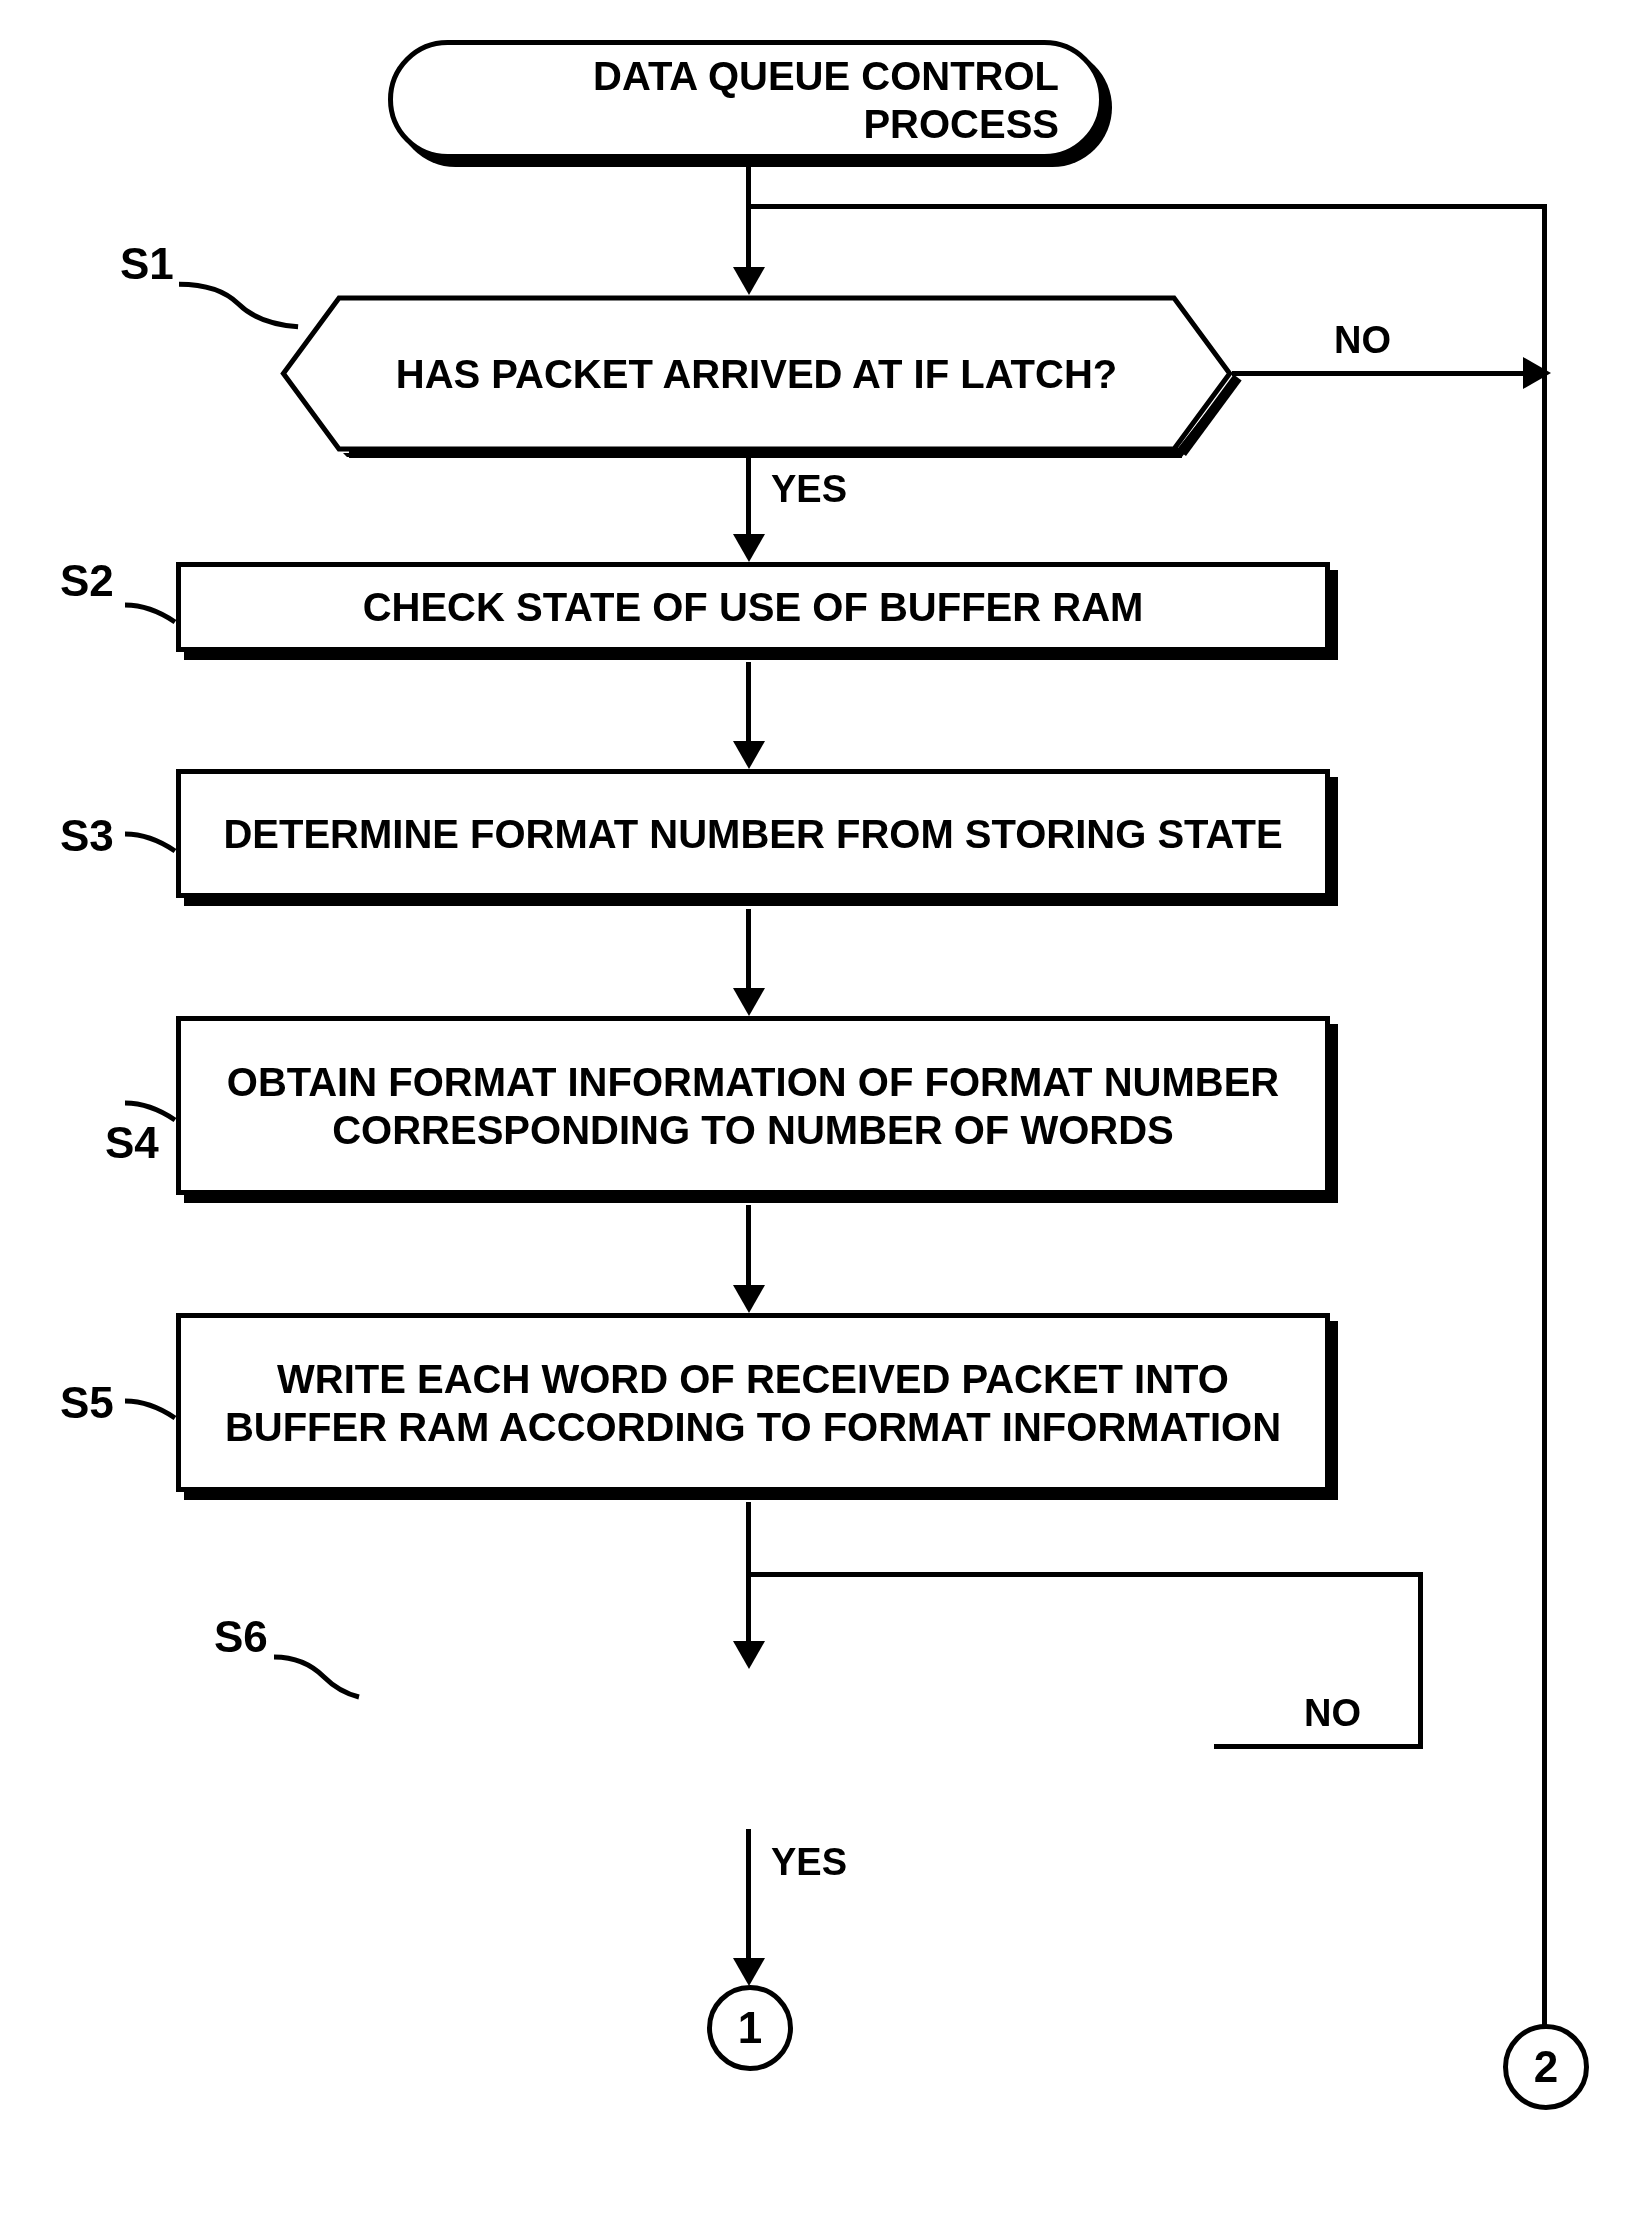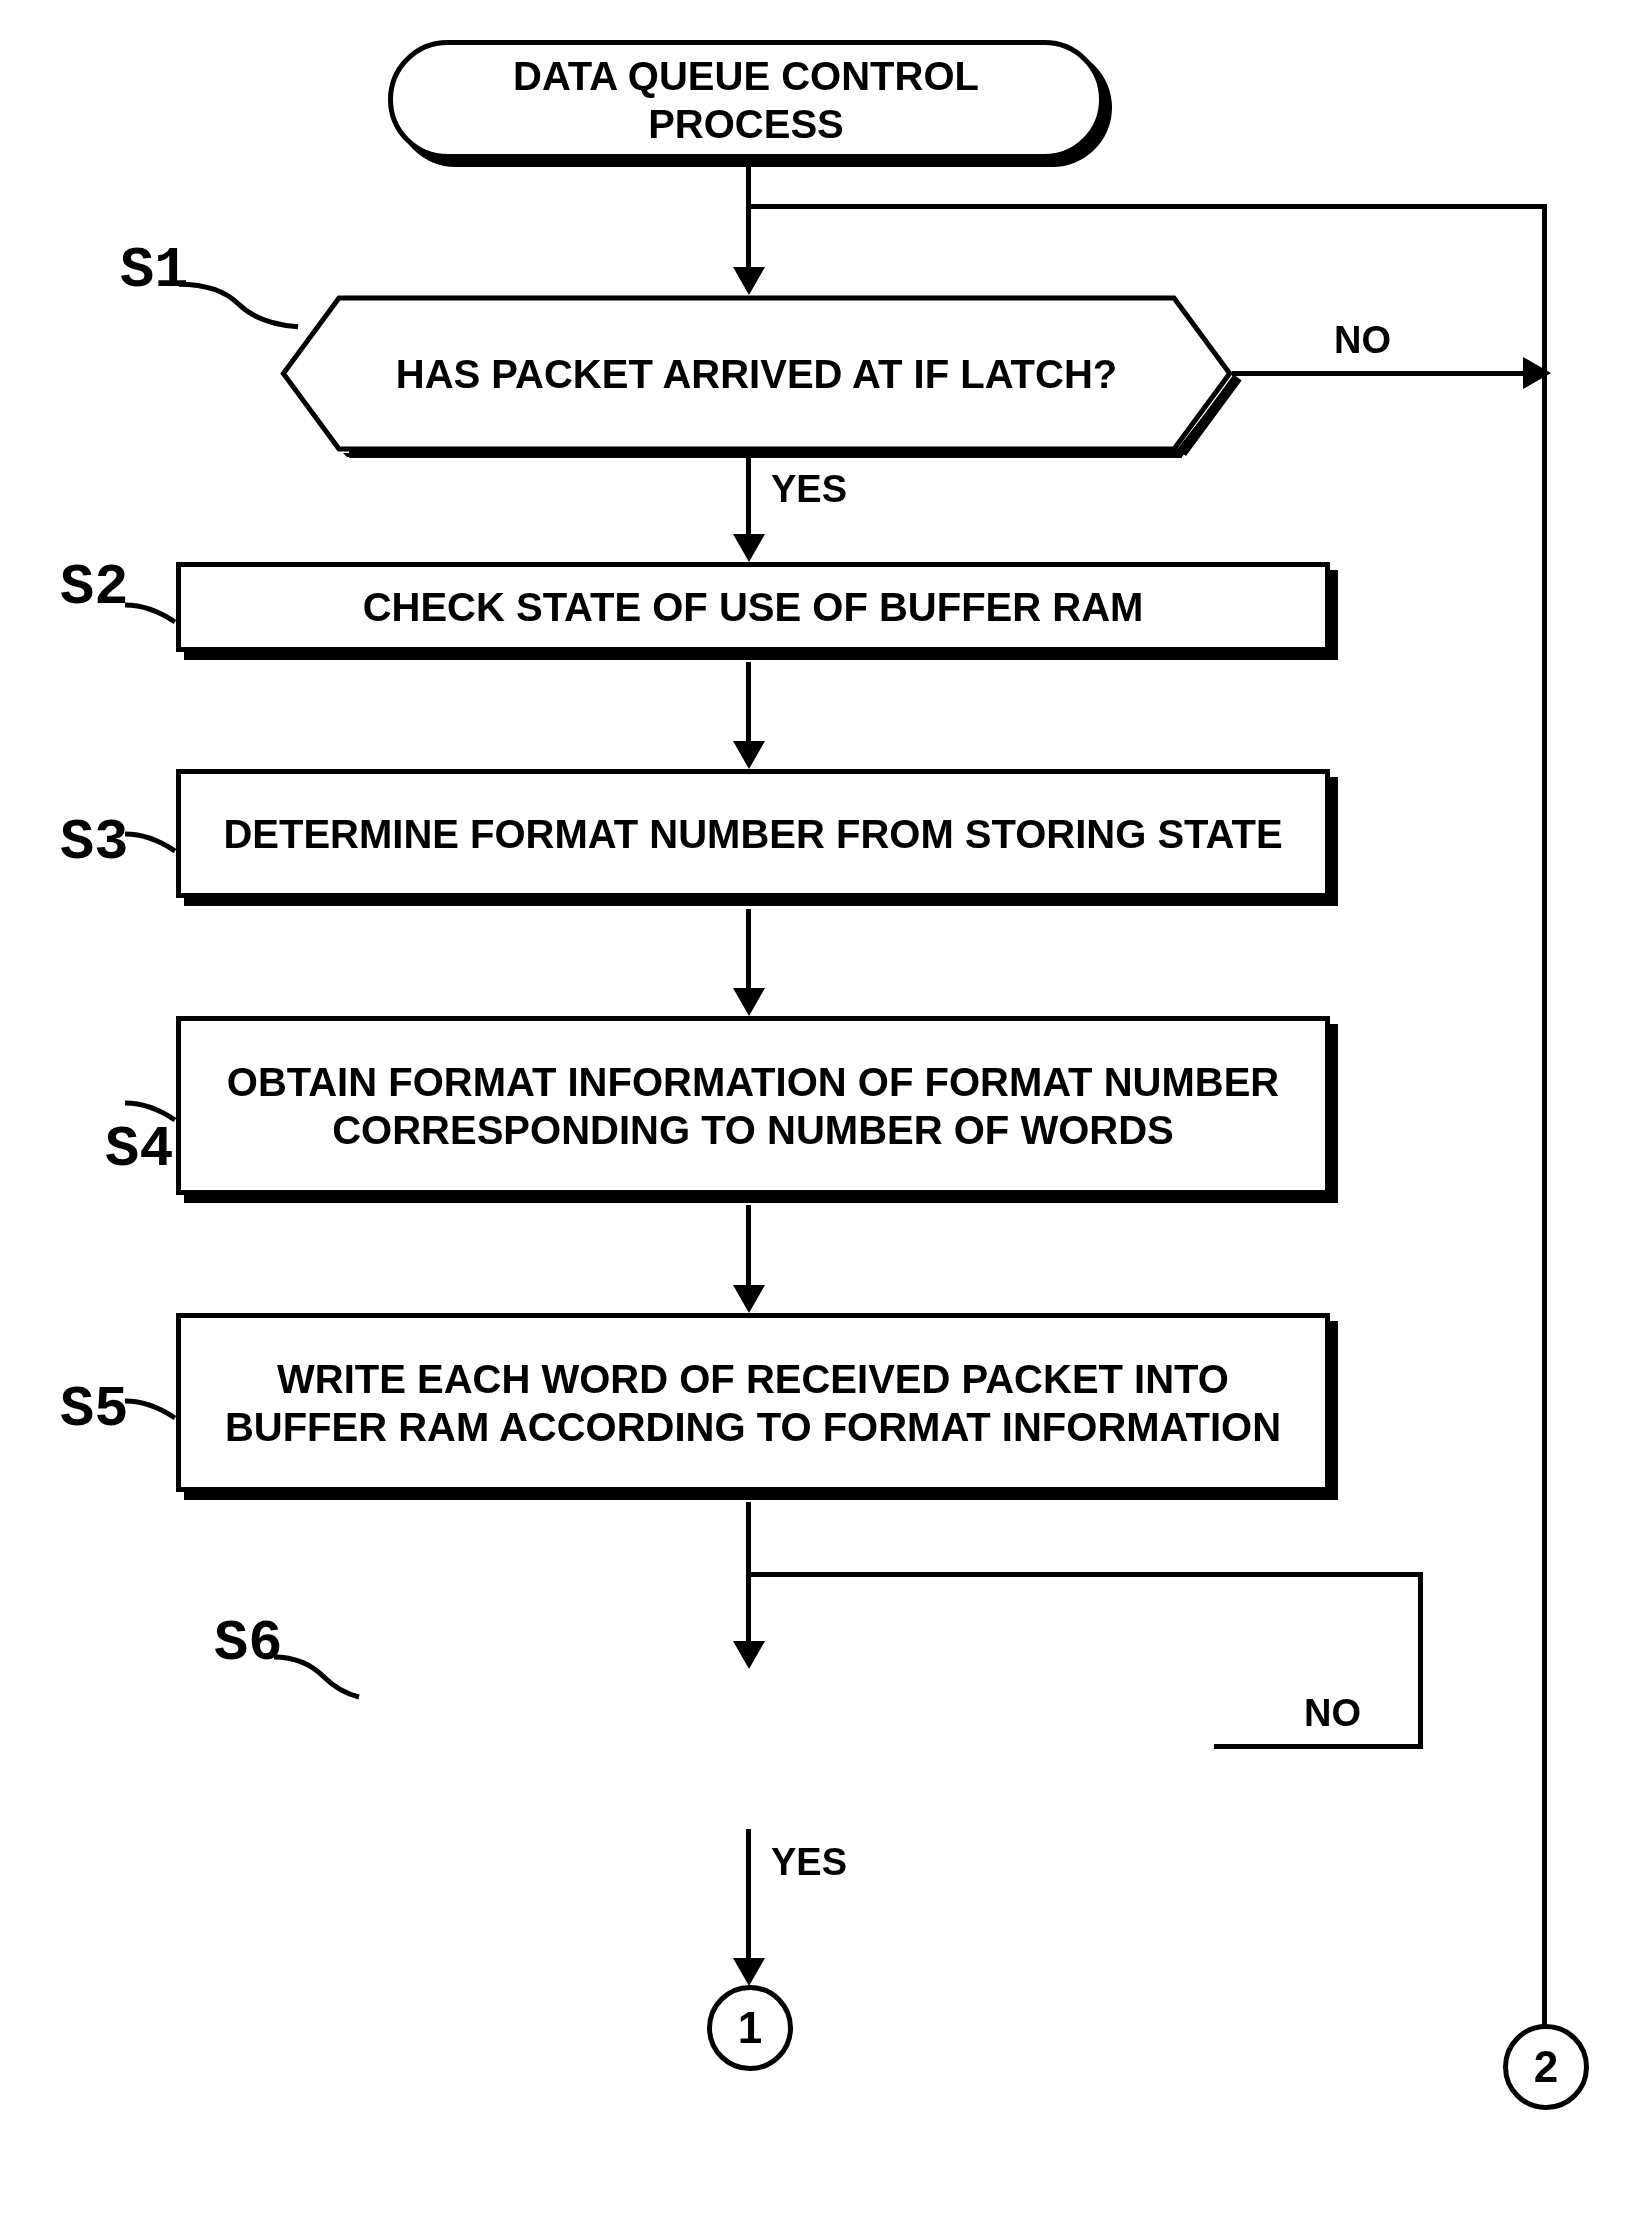--- a/index.html
+++ b/index.html
@@ -62,22 +62,21 @@
     border-radius: 50%;
     background: white;
     display: flex;
     align-items: center;
     justify-content: center;
     font-size: 44px;
     box-sizing: border-box;
   }
   .label {
     position: absolute;
-    font-size: 57px;
-    font-family: Liberation Mono, monospace;
+    font-size: 44px;
   }
   .small-label {
     position: absolute;
     font-size: 38px;
   }
   .arrow-line {
     position: absolute;
     background: black;
   }
   .arrow-line.v { width: 5px; }
@@ -101,21 +100,21 @@
   svg.lead {
     position: absolute;
     overflow: visible;
   }
 </style>
 </head>
 <body>
 
 <div class="flowchart">
 
-  <div class="node terminator" style="left:348px; top:0px; width:716px; height:119px;">
+  <div class="node terminator" style="left:348px; top:0px; width:716px; height:119px;text-align:right;">
     <span>DATA QUEUE CONTROL PROCESS</span>
   </div>
 
   <div class="arrow-line v" style="left:706px; top:127px; height:100px;"></div>
   <div class="arrowhead-down" style="left:693px; top:227px;"></div>
 
   <div class="arrow-line v" style="left:1502px; top:164px; height:1821px;"></div>
 
   <div class="arrow-line h" style="left:708px; top:164px; width:799px;"></div>
 

